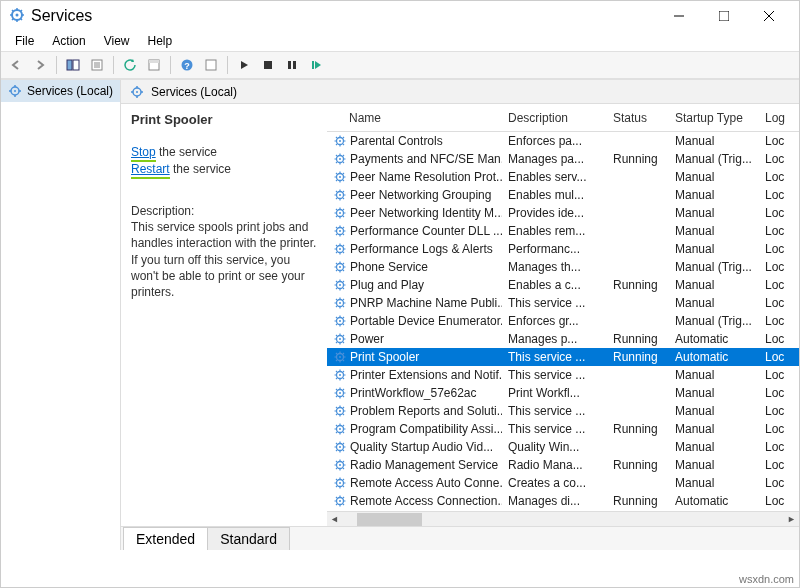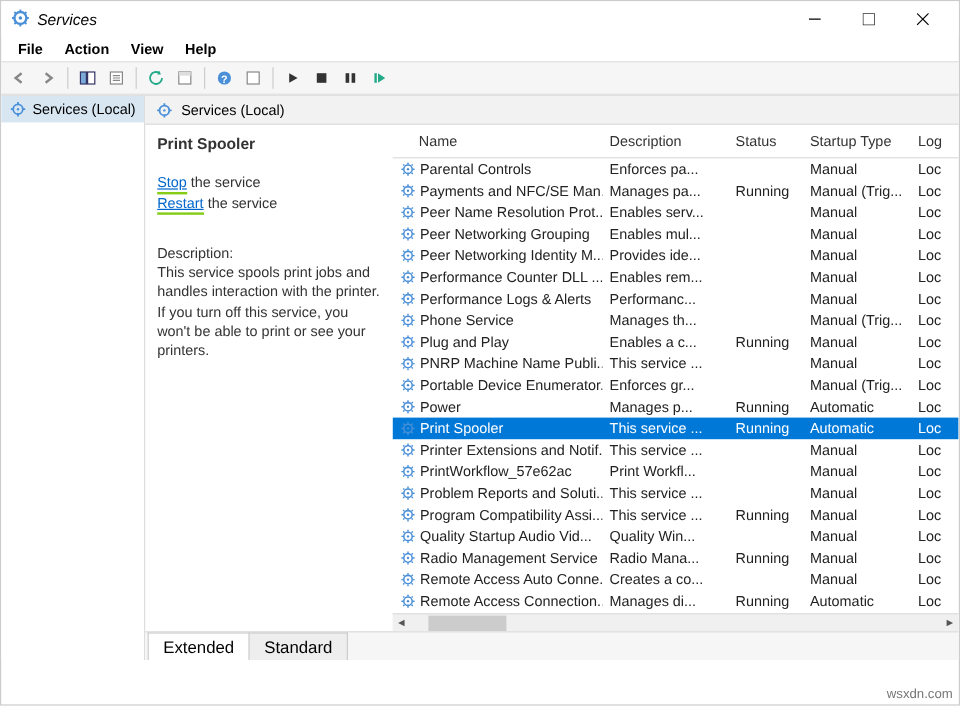--- a/index.html
+++ b/index.html
@@ -1,23 +1,23 @@
 <!DOCTYPE html>
 <html><head>
   <meta charset="utf-8">
   <style>
     * { box-sizing: border-box; margin: 0; padding: 0; }
     body { font-family: "Segoe UI", Tahoma, sans-serif; font-size: 12px; background: #fff; color: #000; width: 800px; height: 588px; overflow: hidden; border: 1px solid #ccc; }
     .titlebar { height: 30px; background: #fff; display: flex; align-items: center; padding: 0 8px; }
     .titlebar .icon { margin-right: 6px; }
-    .titlebar .title { flex: 1; font-size: 13px; font-style: italic; }
+    .titlebar .title { flex: 1; font-size: 16px; }
     .winbtns { display: flex; }
     .winbtn { width: 45px; height: 28px; display: flex; align-items: center; justify-content: center; color: #333; }
     .menubar { height: 20px; display: flex; align-items: center; padding: 0 6px; gap: 2px; }
-    .menubar span { padding: 2px 8px; font-weight: bold; }
+    .menubar span { padding: 2px 8px; }
     .toolbar { height: 28px; border-top: 1px solid #e0e0e0; border-bottom: 1px solid #e0e0e0; display: flex; align-items: center; padding: 0 4px; gap: 2px; background: #f6f6f6; }
     .tbtn { width: 22px; height: 22px; display: flex; align-items: center; justify-content: center; border: 1px solid transparent; }
     .tsep { width: 1px; height: 18px; background: #ccc; margin: 0 3px; }
     .body { display: flex; height: calc(100% - 115px); border-top: 1px solid #e0e0e0; }
     .left-pane { width: 148px; border-right: 1px solid #ddd; background: #fff; }
     .left-item { display: flex; align-items: center; padding: 3px 6px; gap: 4px; background: #d8e6f2; }
     .right-pane { flex: 1; display: flex; flex-direction: column; }
     .right-header { height: 24px; display: flex; align-items: center; padding: 0 8px; gap: 6px; background: #f2f2f2; border-bottom: 1px solid #ddd; }
     .content-split { flex: 1; display: flex; overflow: hidden; }
     .detail-pane { width: 206px; padding: 8px 10px; font-size: 12px; color: #333; }

